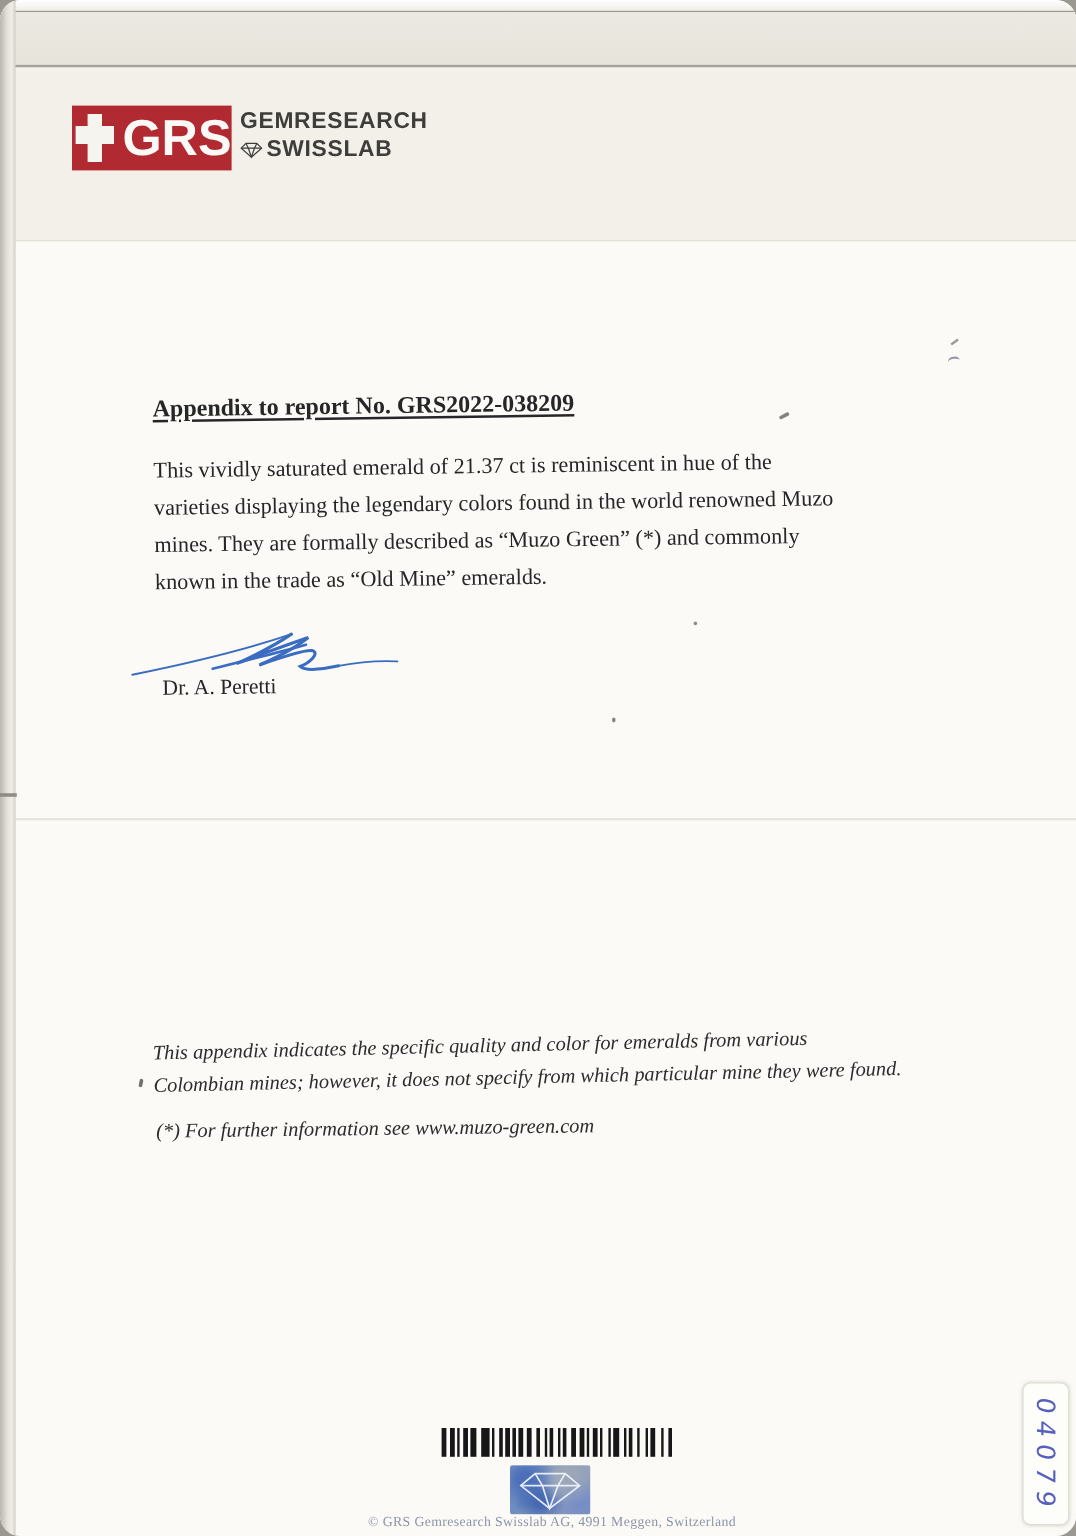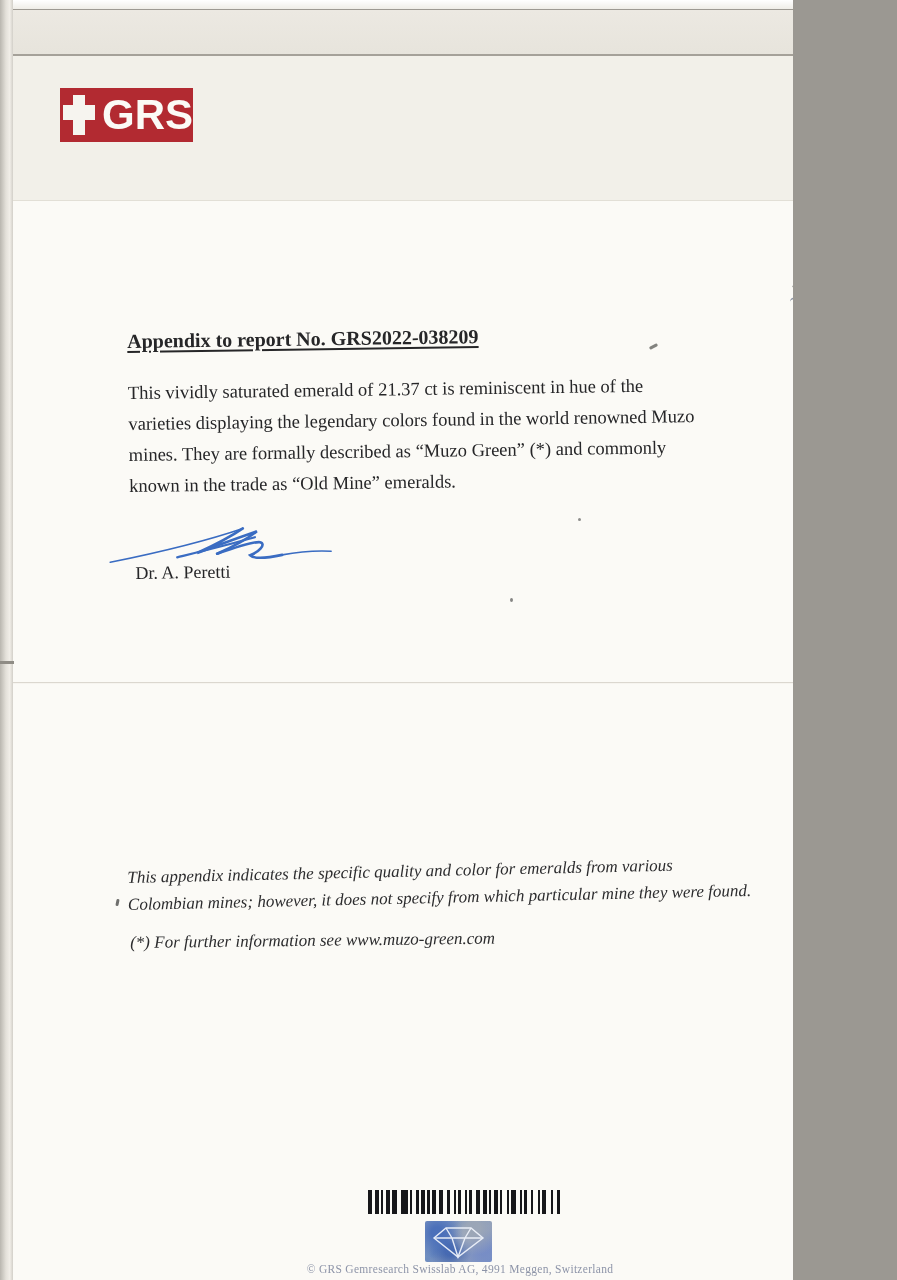--- a/index.html
+++ b/index.html
@@ -1,17 +1,17 @@
 <!DOCTYPE html>
 <html><head>
 <meta charset="utf-8">
 <style>
   html,body{margin:0;padding:0;background:#9b9892;}
-  .page{position:relative;width:793px;height:1280px;overflow:hidden;background:#fbfaf6;
-        font-family:"Liberation Serif",serif;}
+  .page{position:relative;width:897px;height:1280px;overflow:hidden;background:#fbfaf6;
+        font-family:"Liberation Serif",serif;border-radius:17px;}
   
   .scan-top-white{position:absolute;left:0;top:0;width:897px;height:9px;
      background:linear-gradient(#ffffff,#efede7);border-bottom:1px solid #9d9992;z-index:6;}
   .scan-top-band{position:absolute;left:0;top:10px;width:897px;height:44px;
      background:linear-gradient(#ece9e2,#e7e4dc);border-bottom:2px solid #a5a199;z-index:5;}
   .scan-left-strip{position:absolute;left:0;top:0;width:13px;height:1280px;
      background:linear-gradient(90deg,#b9b6af,#e3e0d9 45%,#f1eee8 75%,#d2cfc8);z-index:7;}
   .edge-dash{position:absolute;left:0;top:661px;width:14px;height:3px;background:#8f8c85;z-index:8;}
   
   .header-band{position:absolute;left:13px;top:56px;width:884px;height:144px;
@@ -85,20 +85,34 @@
   <div class="edge-dash"></div>
 
   <div class="header-band"></div>
 
   <div class="logo-box">
     <div class="cross-v"></div>
     <div class="cross-h"></div>
     <div class="logo-acronym">GRS</div>
   </div>
 
+  <div class="company">
+    <div class="company-row">
+      <span>GEMRESEARCH</span>
+    </div>
+    <div class="company-row">
+      <svg class="gem-icon" viewBox="0 0 38 28">
+        <g fill="none" stroke="#3e3d3b" stroke-width="2">
+          <path d="M10 3 L28 3 L36 11 L19 26 L2 11 Z"></path>
+          <path d="M2 11 L36 11 M10 3 L14 11 L19 26 L24 11 L28 3 M14 11 L24 11"></path>
+        </g>
+      </svg>
+      <span>SWISSLAB</span>
+    </div>
+  </div>
 
   <div class="doc-rotate">
     <div class="report-title">Appendix to report No. GRS2022-038209</div>
     <div class="report-body">
       <div>This vividly saturated emerald of 21.37 ct is reminiscent in hue of the</div>
       <div>varieties displaying the legendary colors found in the world renowned Muzo</div>
       <div>mines. They are formally described as “Muzo Green” (*) and commonly</div>
       <div>known in the trade as “Old Mine” emeralds.</div>
     </div>
 

